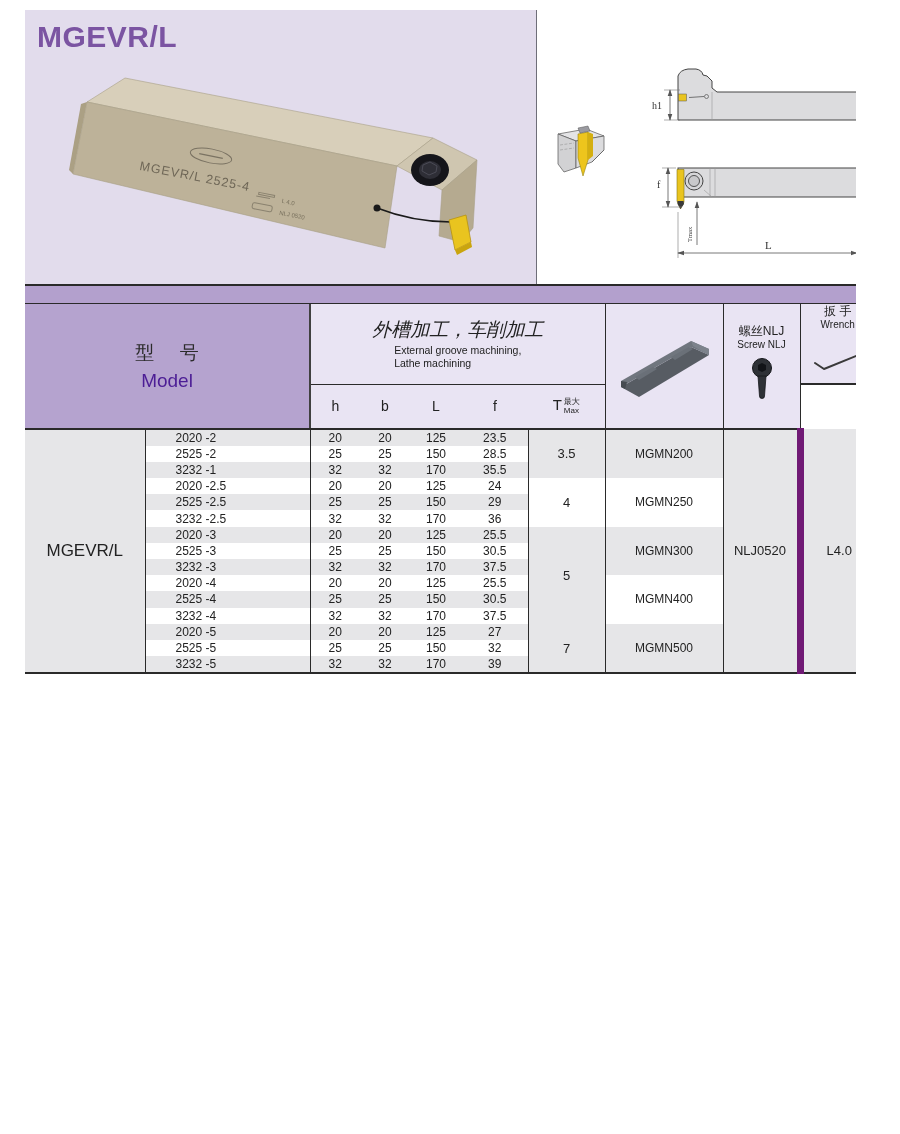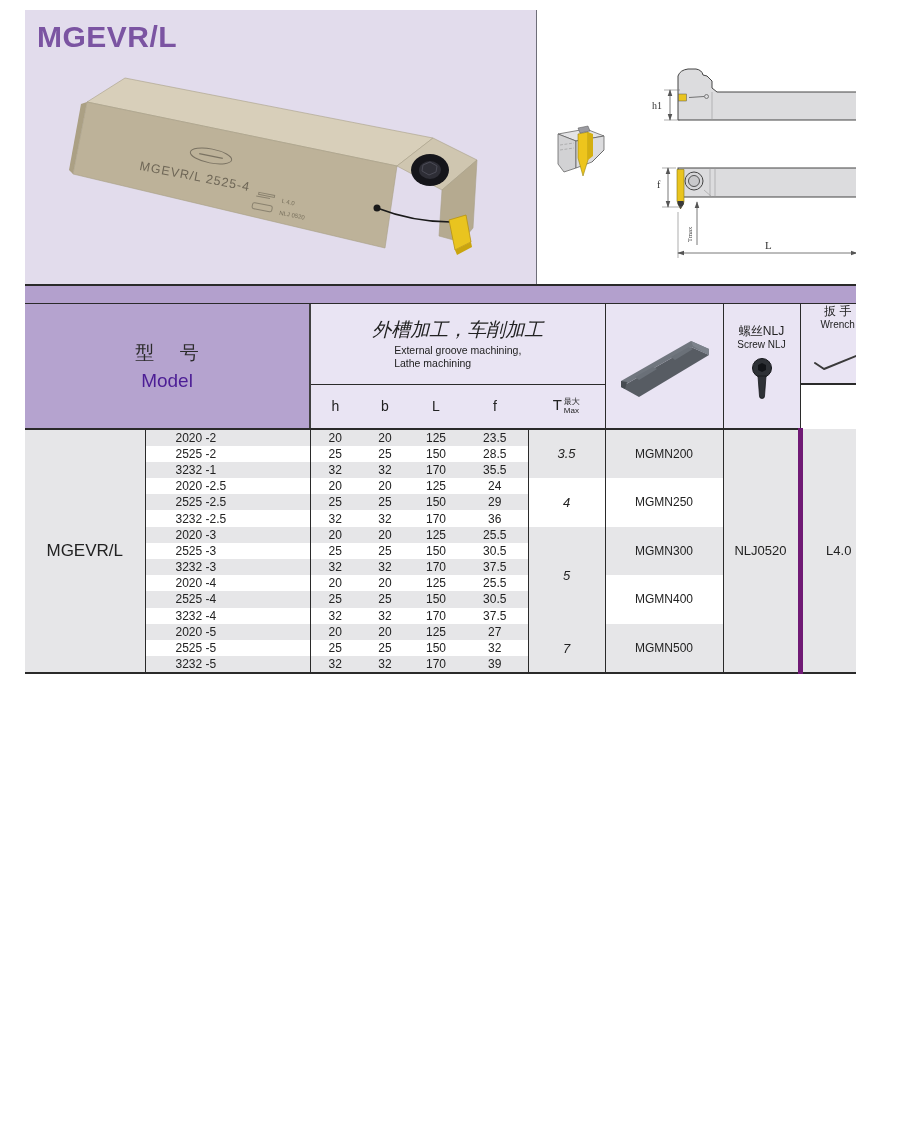--- a/index.html
+++ b/index.html
@@ -38,23 +38,23 @@
   th.insert-cell{border-right:1px solid #2a2a2a;}
   th.screw-cell{border-right:1px solid #2a2a2a;margin-left:36px;}
   th.small-head .zh{font-size:12px;display:block;line-height:1.25;}
   th.small-head .en{font-size:10px;display:block;line-height:1.2;}
 
   tbody td{height:16.2px;font-size:12px;text-align:center;vertical-align:middle;background:#fff;}
   tbody tr.o td{background:#e6e6e8;}
   tbody td.fam{font-size:17px;border-right:1px solid #2a2a2a;}
   tbody td.mod{text-align:left;padding-left:30px;border-right:1px solid #2a2a2a;}
   tbody td.fr{border-right:1px solid #2a2a2a;}
-  tbody td.tcell{font-size:13px;border-right:1px solid #2a2a2a;font-style:italic;}
+  tbody td.tcell{font-size:13px;border-right:1px solid #2a2a2a;}
   tbody td.mg{border-right:1px solid #2a2a2a;}
-  tbody td.scr{font-size:13px;border-right:5px solid #701a75;}
+  tbody td.scr{font-size:13px;border-right:7px solid #701a75;}
   tbody td.wr{font-size:13px;}
   tbody td.cw{background:#fff;}
   tbody tr:first-child td{border-top:0;}
 </style>
 </head>
 <body>
 
 <div id="page">
 
   <div id="photo-box">

